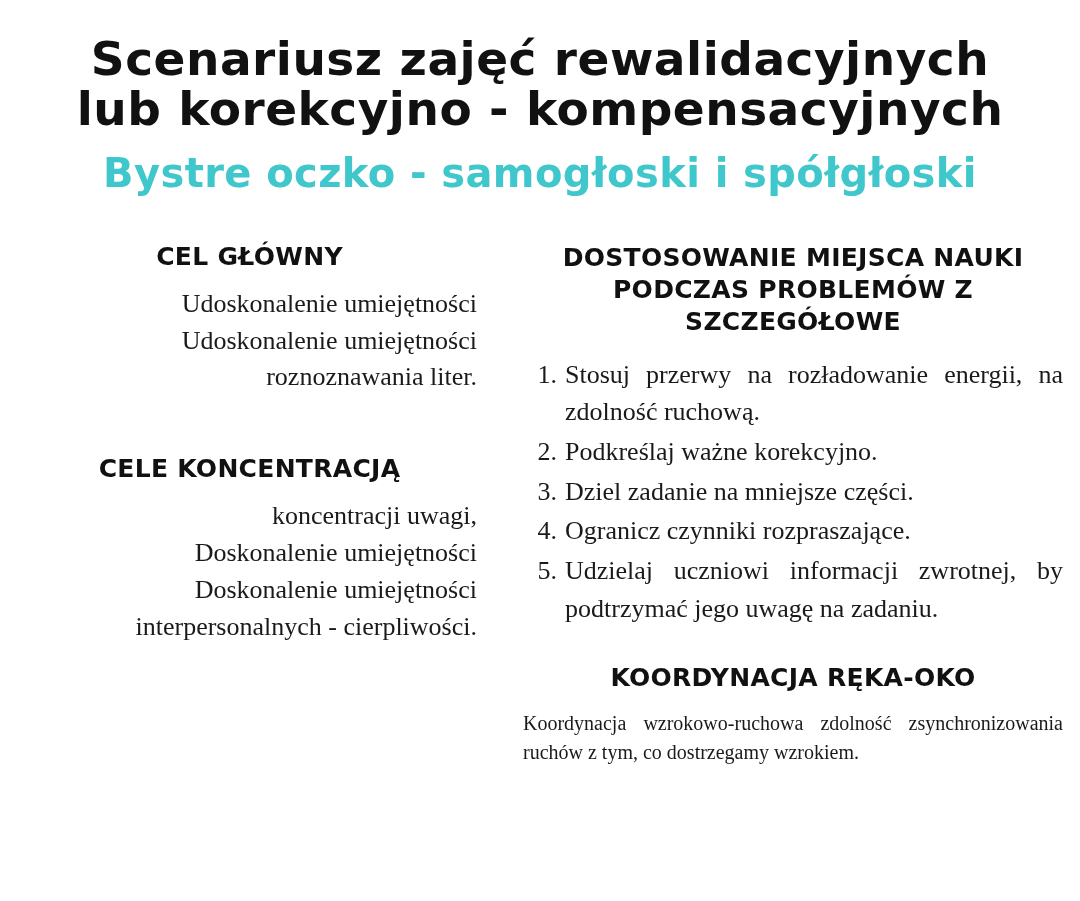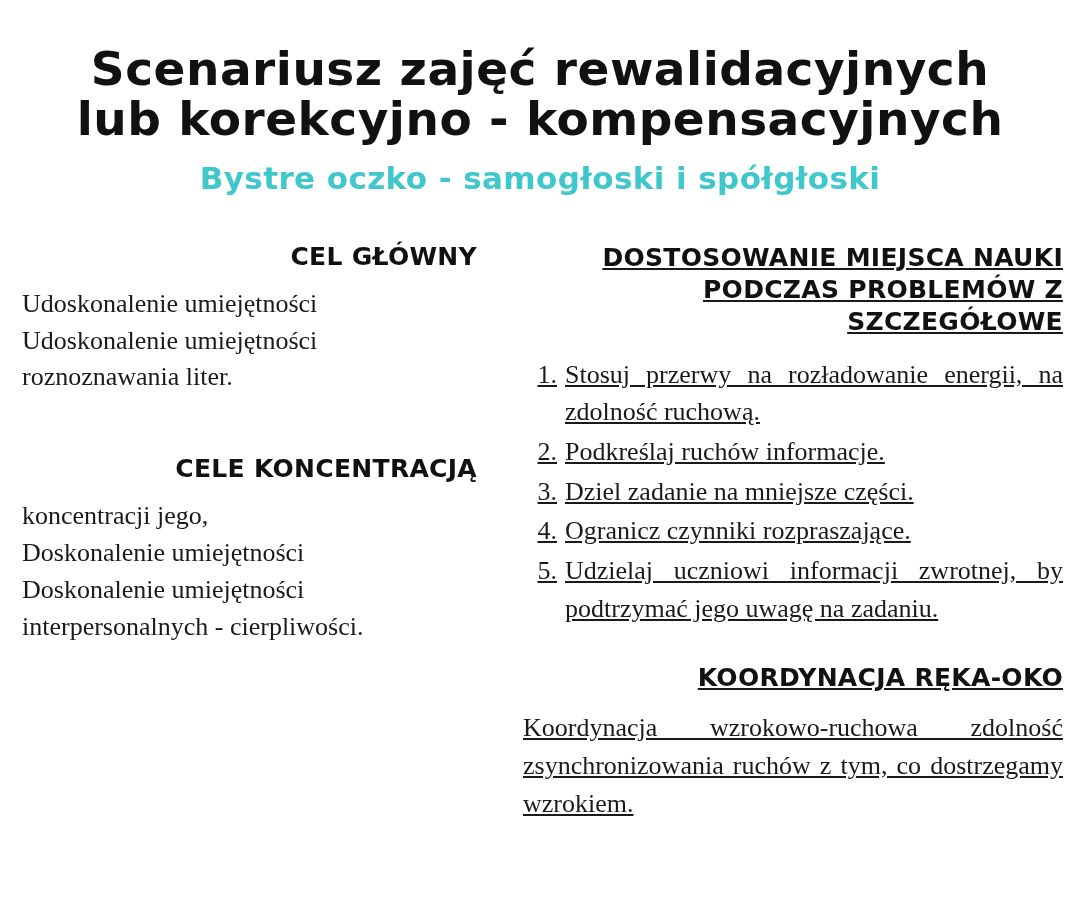--- a/index.html
+++ b/index.html
@@ -32,26 +32,26 @@
   .title-line {
     font-family: "DejaVu Sans", sans-serif;
     font-weight: 700;
     font-size: 47px;
     line-height: 1.06;
     letter-spacing: 0.5px;
     color: #111111;
     white-space: nowrap;
   }
   .title-line.first {
-    margin-top: 14px;
+    margin-top: 4px;
   }
   .subtitle {
     font-family: "DejaVu Sans", sans-serif;
     font-weight: 700;
-    font-size: 31px;
+    font-size: 40px;
     letter-spacing: 0.4px;
     color: #3fc7cc;
     margin-top: 16px;
     white-space: nowrap;
   }
 
   
   .columns {
     display: flex;
     margin-top: 46px;
@@ -59,47 +59,47 @@
   }
   .col-left {
     width: 505px;
     box-sizing: border-box;
     padding: 0 28px 0 22px;
   }
   .col-right {
     width: 575px;
     box-sizing: border-box;
     padding: 0 17px 0 18px;
-    text-decoration: underline;
   }
 
   .section-heading {
     font-family: "DejaVu Sans", sans-serif;
     font-weight: 700;
     font-size: 25px;
     letter-spacing: 0.3px;
     color: #111111;
-    text-align: right;
+    text-align: center;
     line-height: 1.2;
   }
   .section-heading.wide {
     font-size: 25px;
     line-height: 1.28;
   }
 
   .body-text {
     font-family: "Liberation Serif", serif;
     font-size: 26px;
     line-height: 1.42;
     color: #1a1a1a;
     margin-top: 14px;
   }
   .body-text .line {
     display: block;
     white-space: nowrap;
+    text-align: right;
   }
 
   .spacer-lg { height: 58px; }
   .spacer-md { height: 34px; }
 
   
   ol.numbered {
     list-style: none;
     margin: 18px 0 0 0;
     padding: 0;
@@ -123,21 +123,21 @@
   }
   ol.numbered > li .txt {
     flex: 1 1 auto;
     text-align: justify;
     text-justify: inter-word;
   }
   .nowrap-line { white-space: nowrap; }
 
   .para-justified {
     font-family: "Liberation Serif", serif;
-    font-size: 26px;
+    font-size: 20px;
     line-height: 1.45;
     color: #1a1a1a;
     margin-top: 16px;
     text-align: justify;
     text-justify: inter-word;
   }
 
   
   .clip-right {
     overflow: hidden;
@@ -162,21 +162,21 @@
       <div class="body-text">
         <span class="line">Udoskonalenie umiejętności</span>
         <span class="line">Udoskonalenie umiejętności</span>
         <span class="line">roznoznawania liter.</span>
       </div>
 
       <div class="spacer-lg"></div>
 
       <div class="section-heading">CELE KONCENTRACJĄ</div>
       <div class="body-text">
-        <span class="line">koncentracji jego,</span>
+        <span class="line">koncentracji uwagi,</span>
         <span class="line">Doskonalenie umiejętności</span>
         <span class="line">Doskonalenie umiejętności</span>
         <span class="line">interpersonalnych - cierpliwości.</span>
       </div>
     </div>
 
     <div class="col-right clip-right">
 
       <div class="section-heading wide">
         <div>DOSTOSOWANIE MIEJSCA NAUKI</div>
@@ -184,21 +184,21 @@
         <div>SZCZEGÓŁOWE</div>
       </div>
 
       <ol class="numbered">
         <li>
           <span class="num">1.</span>
           <span class="txt">Stosuj przerwy na rozładowanie energii, na zdolność ruchową.</span>
         </li>
         <li>
           <span class="num">2.</span>
-          <span class="txt nowrap-line">Podkreślaj ruchów informacje.</span>
+          <span class="txt nowrap-line">Podkreślaj ważne korekcyjno.</span>
         </li>
         <li>
           <span class="num">3.</span>
           <span class="txt nowrap-line">Dziel zadanie na mniejsze części.</span>
         </li>
         <li>
           <span class="num">4.</span>
           <span class="txt nowrap-line">Ogranicz czynniki rozpraszające.</span>
         </li>
         <li>

